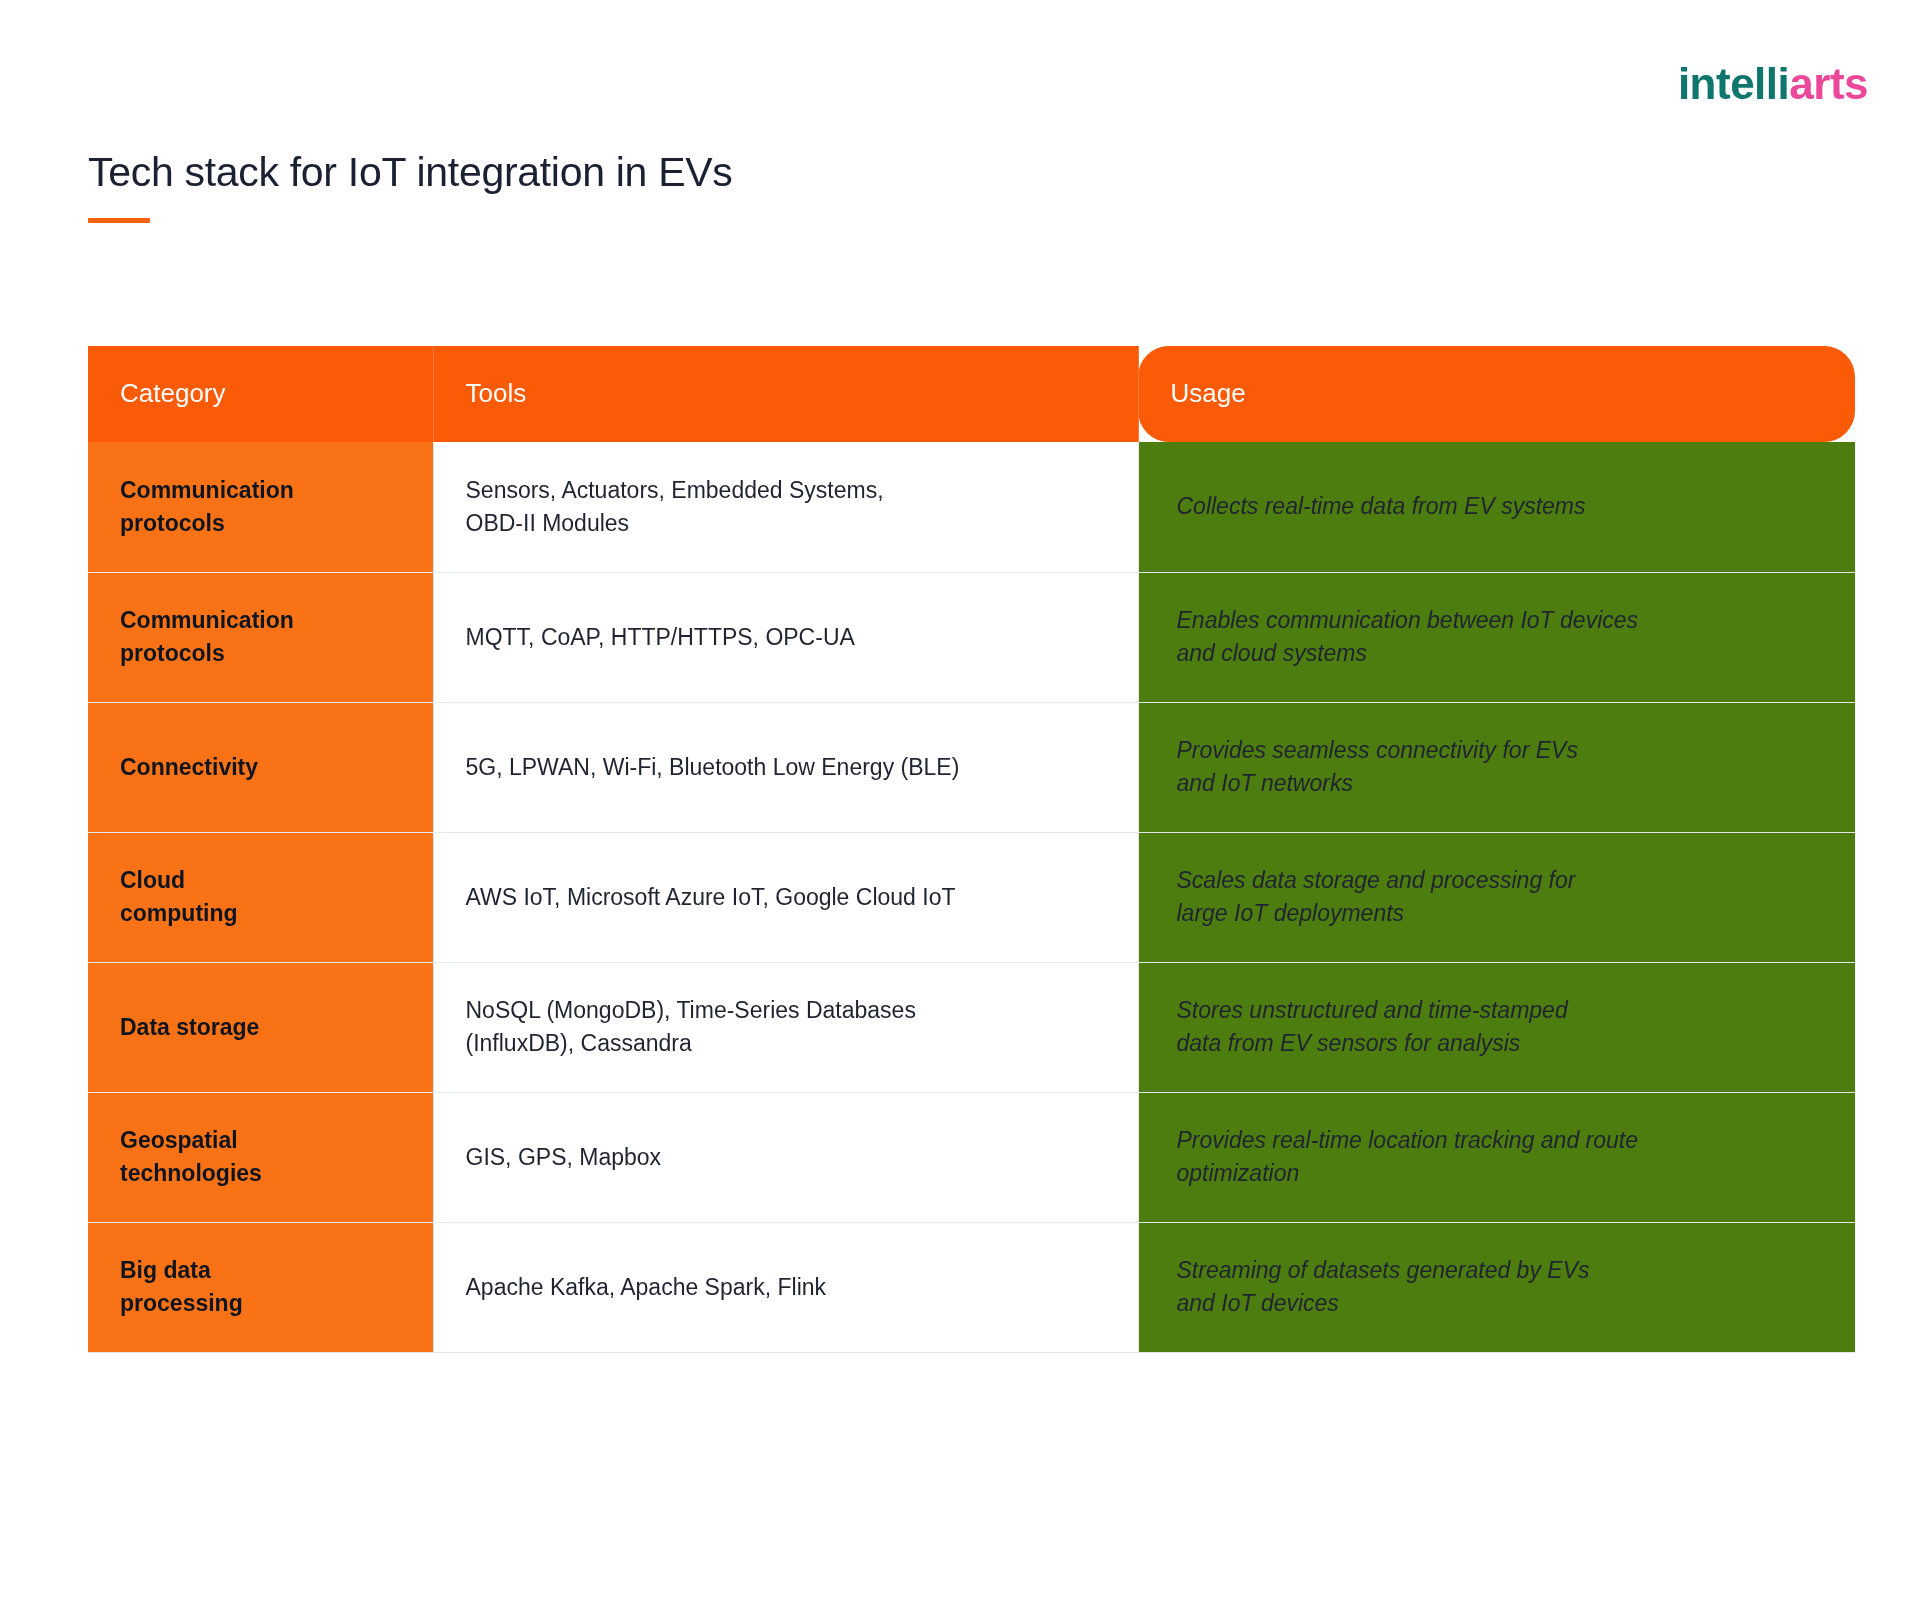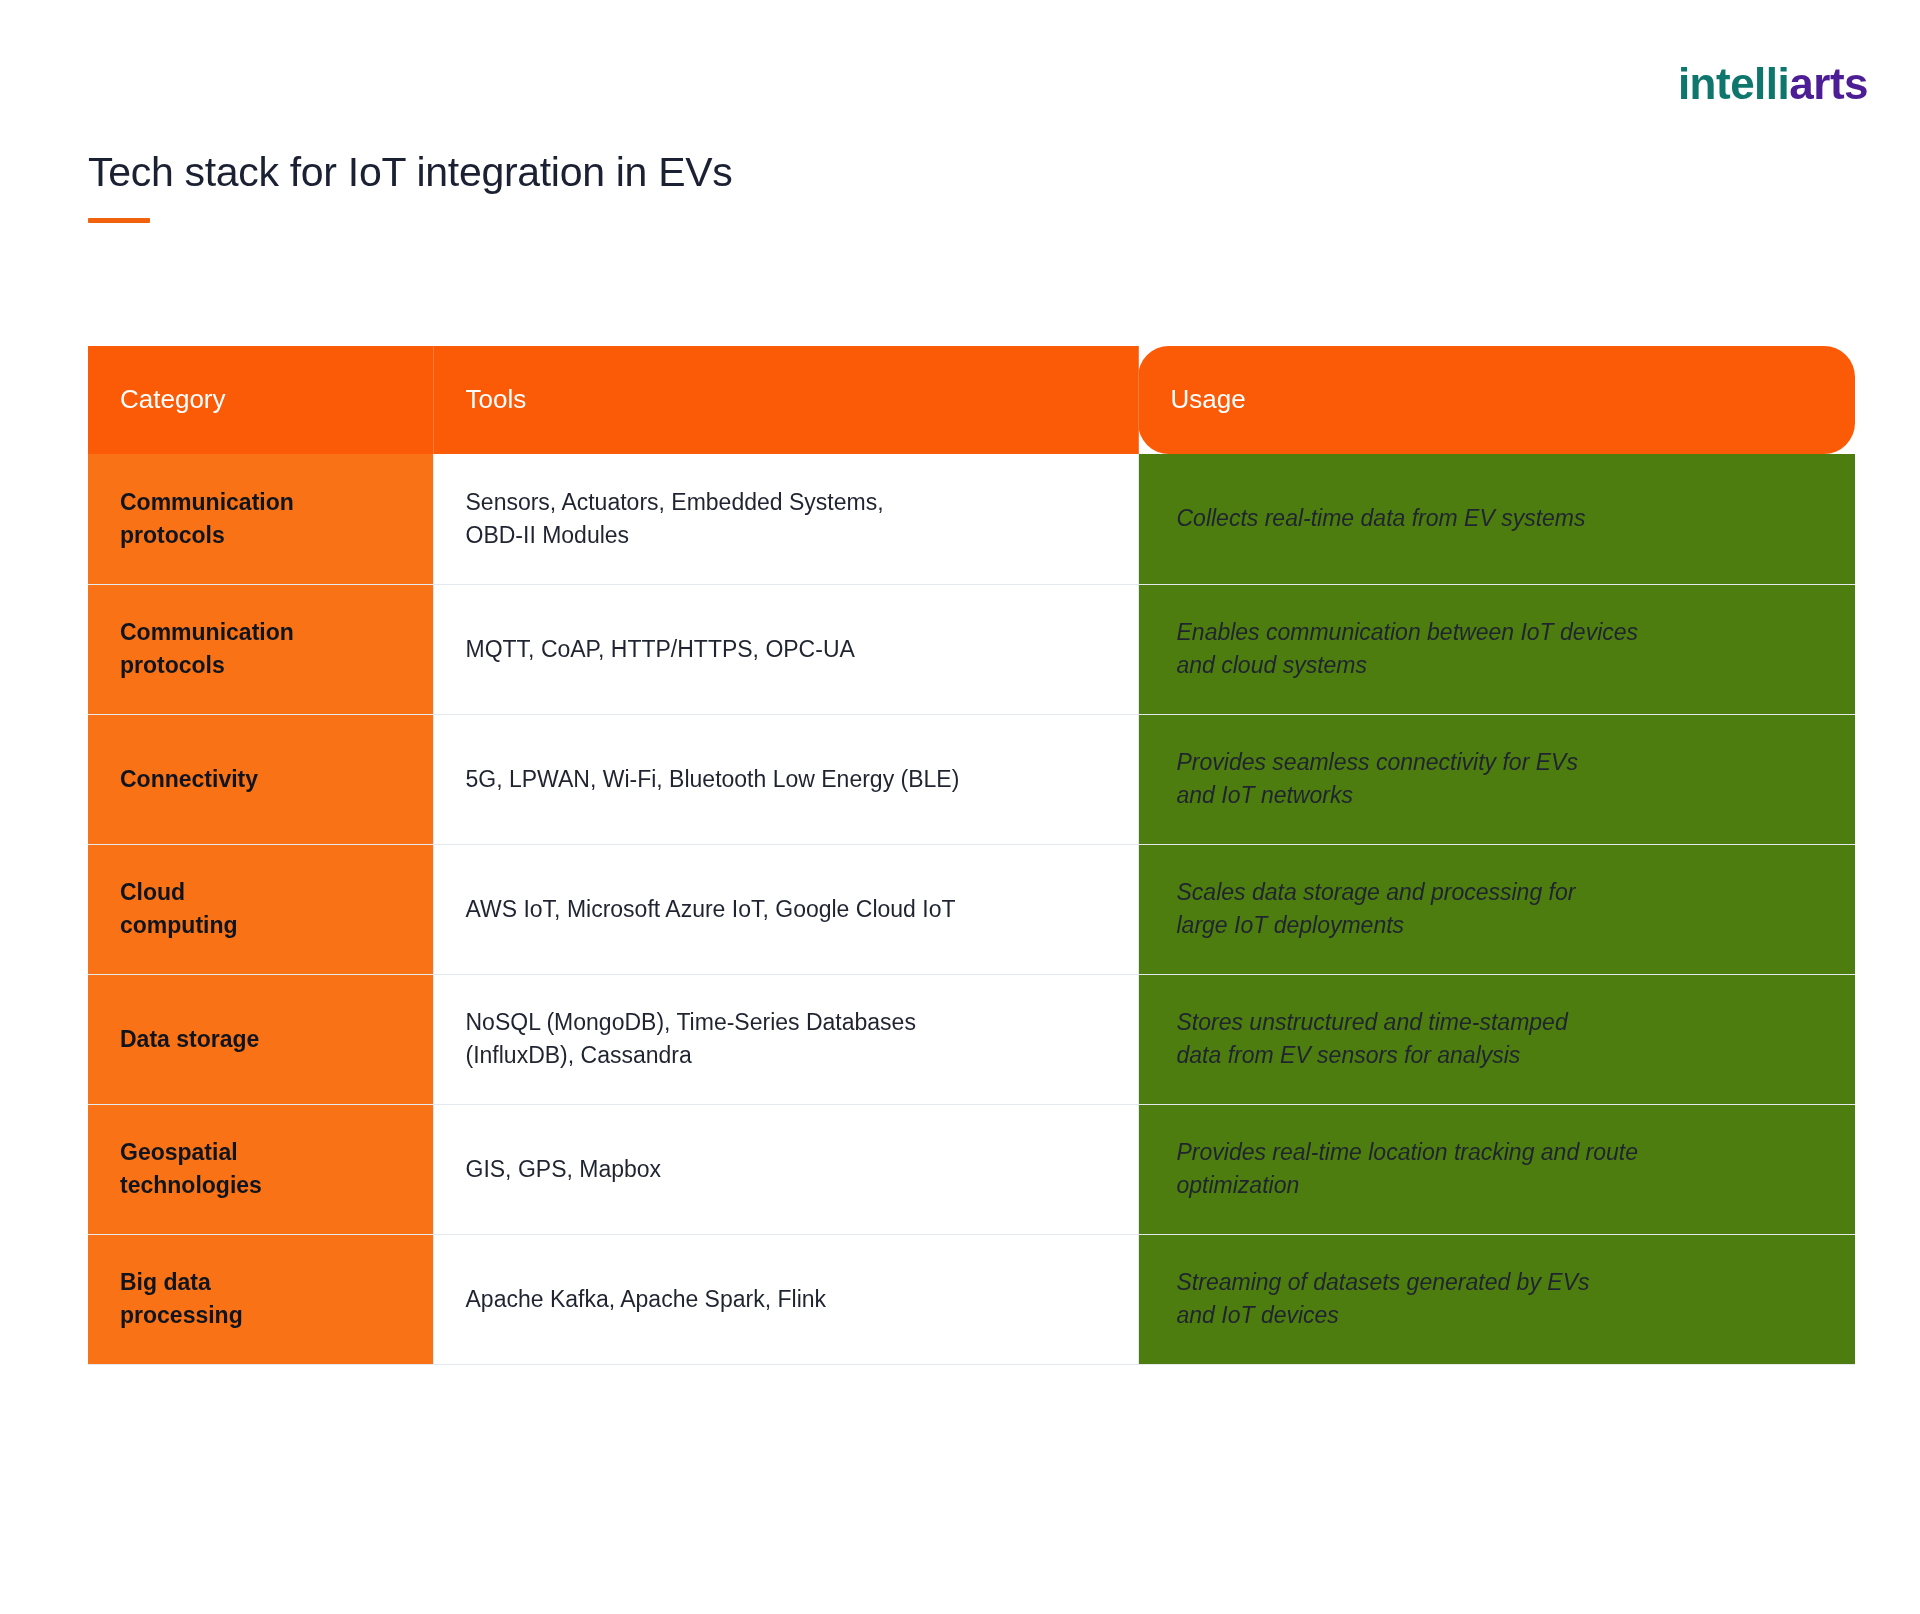--- a/index.html
+++ b/index.html
@@ -22,21 +22,21 @@
     position: absolute;
     top: 62px;
     right: 52px;
     font-size: 44px;
     font-weight: 700;
     letter-spacing: -0.5px;
     line-height: 1;
     white-space: nowrap;
   }
   .logo .logo-dark { color: #0f766e; }
-  .logo .logo-accent { color: #4c1d95; text-align: right; }
+  .logo .logo-accent { color: #ec4899; text-align: right; }
 
   
   .title-block {
     position: absolute;
     top: 148px;
     left: 88px;
   }
   .page-title {
     font-size: 41px;
     font-weight: 500;
@@ -72,21 +72,21 @@
 
   thead th {
     background: #fb5a07;
     color: #ffffff;
     font-size: 26px;
     font-weight: 400;
     text-align: left;
     padding: 30px 0 32px 32px;
     border-right: 1px solid #ff7a36;
     vertical-align: middle;
-    height: 108px;
+    height: 96px;
   }
   thead th:last-child { border-right: none; border-radius: 31px; }
 
   tbody td {
     vertical-align: middle;
     font-size: 23px;
     line-height: 1.42;
     color: #1f2430;
     padding: 26px 34px 26px 32px;
     border-bottom: 1px solid #e4e9ee;

